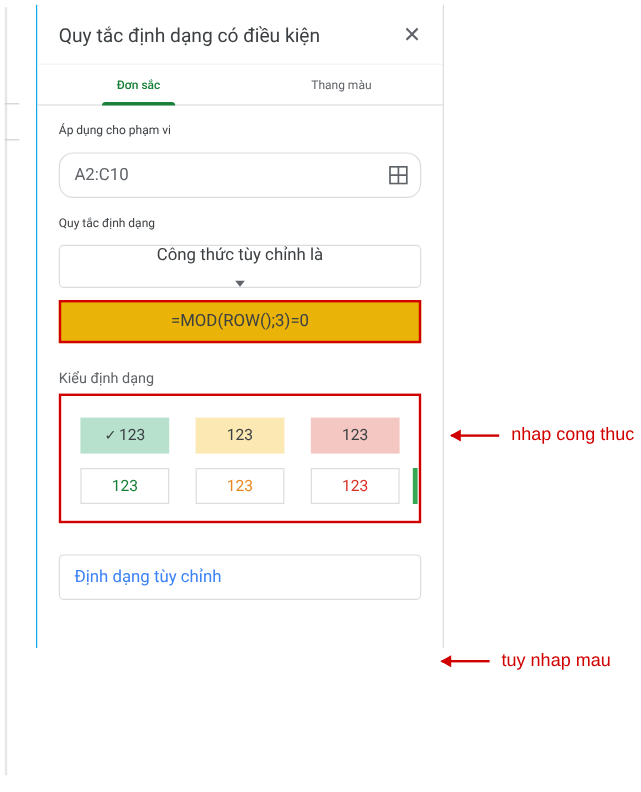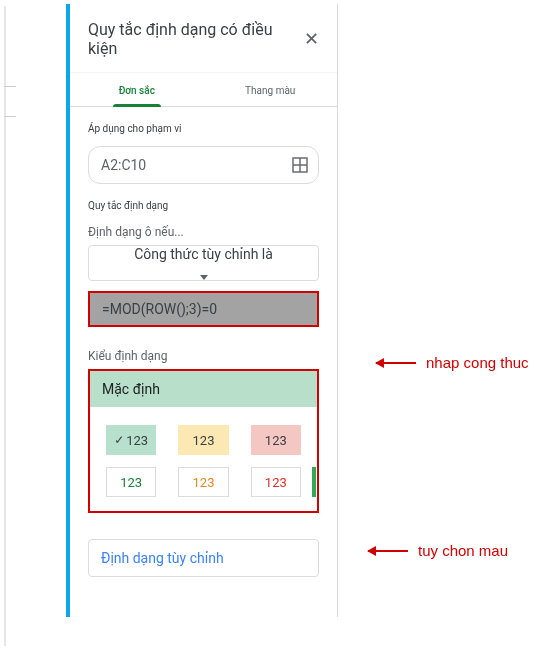--- a/index.html
+++ b/index.html
@@ -10,26 +10,25 @@
     color: #3c4043;
     background: #fff;
     width: 534px;
     height: 660px;
     position: relative;
   }
   .panel {
     position: absolute;
     left: 30px;
     top: 4px;
-    width: 272px;
-    border-left: 4px solid #0ea5e9;
+    width: 340px;
+    border-left: 1px solid #0ea5e9;
     border-right: 1px solid #dadce0;
     background: #fff;
     padding-bottom: 40px;
-    margin-left: 36px;
   }
   .panel-header {
     display: flex;
     align-items: center;
     justify-content: space-between;
     padding: 16px 18px 14px 18px;
   }
   .panel-title {
     font-size: 16px;
     font-weight: 400;
@@ -118,22 +117,23 @@
     border-right: 4px solid transparent;
     border-top: 5px solid #5f6368;
   }
   .formula-box {
     border: 2px solid #d10000;
     height: 36px;
     display: flex;
     align-items: center;
     padding: 0 12px;
     margin-top: 10px;
-    background: #a3a3a3;
-    color: #3c4043;
+    background: #eab308;
+    color: #3c4043;
+    justify-content: center;
   }
   .style-block {
     border: 2px solid #d10000;
     margin-top: 6px;
     padding-bottom: 14px;
     background: #fff;
   }
   .default-header {
     background: #b7dfc9;
     padding: 10px 12px;
@@ -244,35 +244,31 @@
           <rect x="1" y="1" width="14" height="14" fill="none" stroke="#5f6368" stroke-width="1.4"></rect>
           <line x1="1" y1="8" x2="15" y2="8" stroke="#5f6368" stroke-width="1.4"></line>
           <line x1="8" y1="1" x2="8" y2="15" stroke="#5f6368" stroke-width="1.4"></line>
         </svg>
       </span>
     </div>
   </div>
 
   <div class="section">
     <div class="sec-title">Quy tắc định dạng</div>
-    <div class="sec-sub">Định dạng ô nếu...</div>
     <div class="select-box">
       <span>Công thức tùy chỉnh là</span>
       <span class="caret"></span>
     </div>
     <div class="formula-box">
       <span>=MOD(ROW();3)=0</span>
     </div>
 
     <div class="sec-sub" style="margin-top:22px">Kiểu định dạng</div>
 
     <div class="style-block">
-      <div class="default-header">
-        <span>Mặc định</span>
-      </div>
       <div class="swatch-grid">
         <div class="swatch sw-green-fill">
           <span class="chk">✓</span>
             <span>123</span>
         </div>
         <div class="swatch sw-yellow-fill">
           <span>123</span>
         </div>
         <div class="swatch sw-red-fill">
           <span>123</span>
@@ -298,14 +294,14 @@
   </div>
 
 </div>
 
 <div class="anno" style="left:376px; top:354px">
   <div class="arrow"></div>
   <span>nhap cong thuc</span>
 </div>
 <div class="anno" style="left:368px; top:542px">
   <div class="arrow"></div>
-  <span>tuy chon mau</span>
+  <span>tuy nhap mau</span>
 </div>
 
 </body></html>

